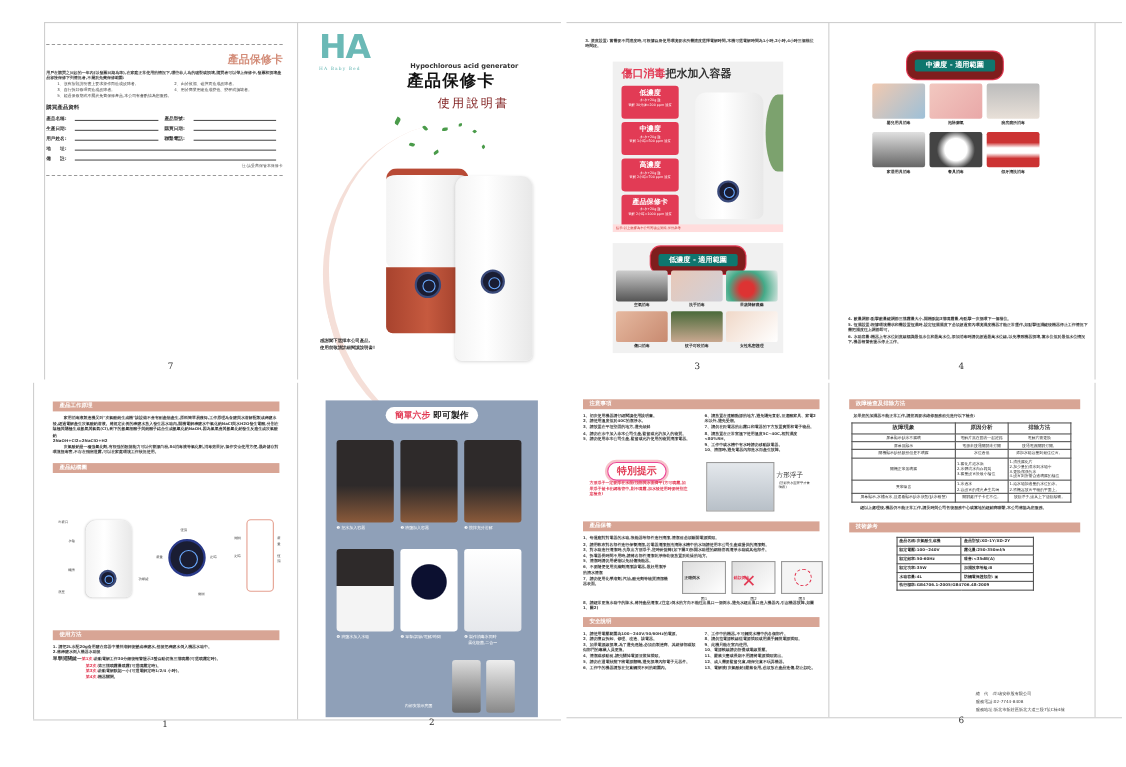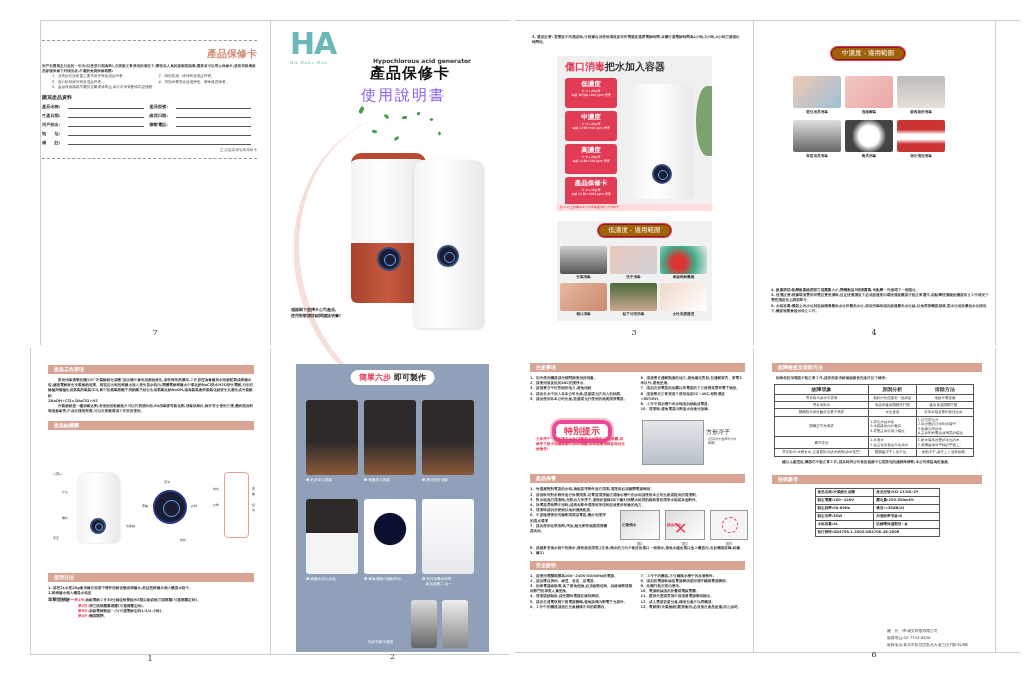--- a/index.html
+++ b/index.html
@@ -19,51 +19,51 @@
 .w-field{display:flex;align-items:flex-end;font-size:4.2px;margin:2px 0 3px}
 .w-field .lbl{width:26px;font-weight:bold}
 .w-field .ln{flex:1;border-bottom:1px solid #555;height:6px;margin-right:6px}
 .w-note{text-align:right;font-size:3.6px;color:#555;margin:2px 0 6px}
 
 .logo{position:absolute;left:290px;top:30px;width:62px}
 .logo-mark{font-size:30px;font-weight:bold;color:#6bb9b6;letter-spacing:-1px;line-height:28px;font-family:"DejaVu Sans",sans-serif}
 .logo-sub{font-size:4px;color:#6bb9b6;letter-spacing:1px;margin-top:2px;font-family:"DejaVu Serif",serif}
 .cover-en{position:absolute;left:373px;top:57px;font-size:6px;font-weight:bold;color:#333}
 .cover-zh{position:absolute;left:370px;top:64px;font-size:15px;font-weight:bold;color:#111;letter-spacing:1px}
-.cover-zh2{position:absolute;left:361px;top:86px;font-size:15px;color:#8b5cf6;letter-spacing:2px}
+.cover-zh2{position:absolute;left:398px;top:86px;font-size:11px;color:#7f1d1d;letter-spacing:2px}
 .arc{position:absolute;left:295px;top:110px;width:260px;height:300px;border-left:6px solid #f3d8cf;border-radius:50%;transform:rotate(-15deg);opacity:.8}
 .leaf{position:absolute;width:5px;height:3px;background:#4a9b4a;border-radius:50% 0}
 .dev{position:absolute;border-radius:10px 10px 6px 6px;background:linear-gradient(90deg,#f4f4f4,#fff 40%,#e8e8e8)}
 .dev-wood{position:absolute;background:linear-gradient(90deg,#a8432e,#c65a3f 50%,#9a3b28);border-radius:0 0 6px 6px}
 .dial{position:absolute;border-radius:50%;background:#1a1d33;border:2px solid #3a4a7a}
 .dial:after{content:"";position:absolute;left:25%;top:25%;width:50%;height:50%;border-radius:50%;border:1px solid #6aa9ff}
 .cover-note{position:absolute;left:291px;top:307px;font-size:4px;line-height:6px;color:#333;font-weight:bold}
 
 .p3-intro{position:absolute;left:532px;top:35px;width:210px}
 .conc-box{position:absolute;left:557px;top:56px;width:155px;height:155px;background:#f0f0f0;overflow:hidden}
 .conc-title{position:absolute;left:8px;top:4px;font-size:10px;font-weight:bold;color:#333}
 .conc-title .red{color:#e23b55}
 .conc-item{position:absolute;left:8px;width:52px;height:30px;background:#e23b55;border-radius:3px;color:#fff;text-align:center}
 .conc-item .h{font-size:6.5px;font-weight:bold;margin-top:2px}
 .conc-item .s{font-size:3px;line-height:4px}
 .conc-foot{position:absolute;left:0;bottom:0;width:100%;height:7px;background:#fdd;font-size:3px;color:#c33;line-height:7px;padding-left:3px}
 .range-box{position:absolute;background:#f1f1f1}
-.range-pill{position:absolute;left:50%;transform:translateX(-50%);background:#a16207;color:#fff;font-size:6.5px;font-weight:normal;padding:1px 10px;border-radius:9px;white-space:nowrap;border:1px solid #7f1d1d;box-shadow:0 0 0 1px #e23b55}
+.range-pill{position:absolute;left:50%;transform:translateX(-50%);background:#0f766e;color:#fff;font-size:6.5px;font-weight:bold;padding:1px 10px;border-radius:9px;white-space:nowrap;border:7px solid #7f1d1d;box-shadow:0 0 0 1px #e23b55}
 .thumb{position:absolute;border-radius:2px}
 .thumb-lbl{position:absolute;font-size:3.6px;text-align:center;color:#333;font-weight:bold}
 
 .steps{position:absolute;left:296px;top:364px;width:193px;height:288px;background:#8fa0b8}
 .steps-title{position:absolute;left:50%;top:6px;transform:translateX(-50%);background:#ffffff;border-radius:9px;padding:2px 9px;font-size:8px;font-weight:bold;white-space:nowrap;color:#222}
 .steps-title .red{color:#e23b55}
 .step-img{position:absolute;border-radius:3px}
 .step-lbl{position:absolute;font-size:3.6px;color:#fff;line-height:5px}
 
 .p5{position:absolute;left:530px;top:360px;width:215px}
 .cols2{display:grid;grid-template-columns:1fr 1fr;column-gap:6px}
-.special{color:#e23b55;font-size:9px;font-weight:bold;border:4px solid #ec4899;border-radius:9px;padding:1px 8px;display:inline-block;background:#fff;box-shadow:0 0 0 2px #f7c1c9}
+.special{color:#e23b55;font-size:9px;font-weight:bold;border:1px solid #ec4899;border-radius:9px;padding:1px 8px;display:inline-block;background:#fff;box-shadow:0 0 0 2px #f7c1c9}
 .redtxt{color:#e23b55;font-size:3.6px;line-height:5px;font-weight:bold}
 
 .p6{position:absolute;left:772px;top:360px;width:210px}
 table.tr{width:200px;border-collapse:collapse;margin:3px 0 3px 2px}
 table.tr td,table.tr th{border:1px solid #555;font-size:3.5px;text-align:center;padding:1px;line-height:4.4px}
 table.tr th{font-size:5px;font-weight:bold;padding:2px}
 table.spec{width:125px;border-collapse:collapse;margin:4px auto}
 table.spec td{border:1px solid #555;font-size:3.6px;padding:1.5px 2px;text-align:left;font-weight:bold;color:#333}
 .company{position:absolute;left:887px;top:627px;font-size:3.8px;line-height:7px;color:#444}
 </style>

